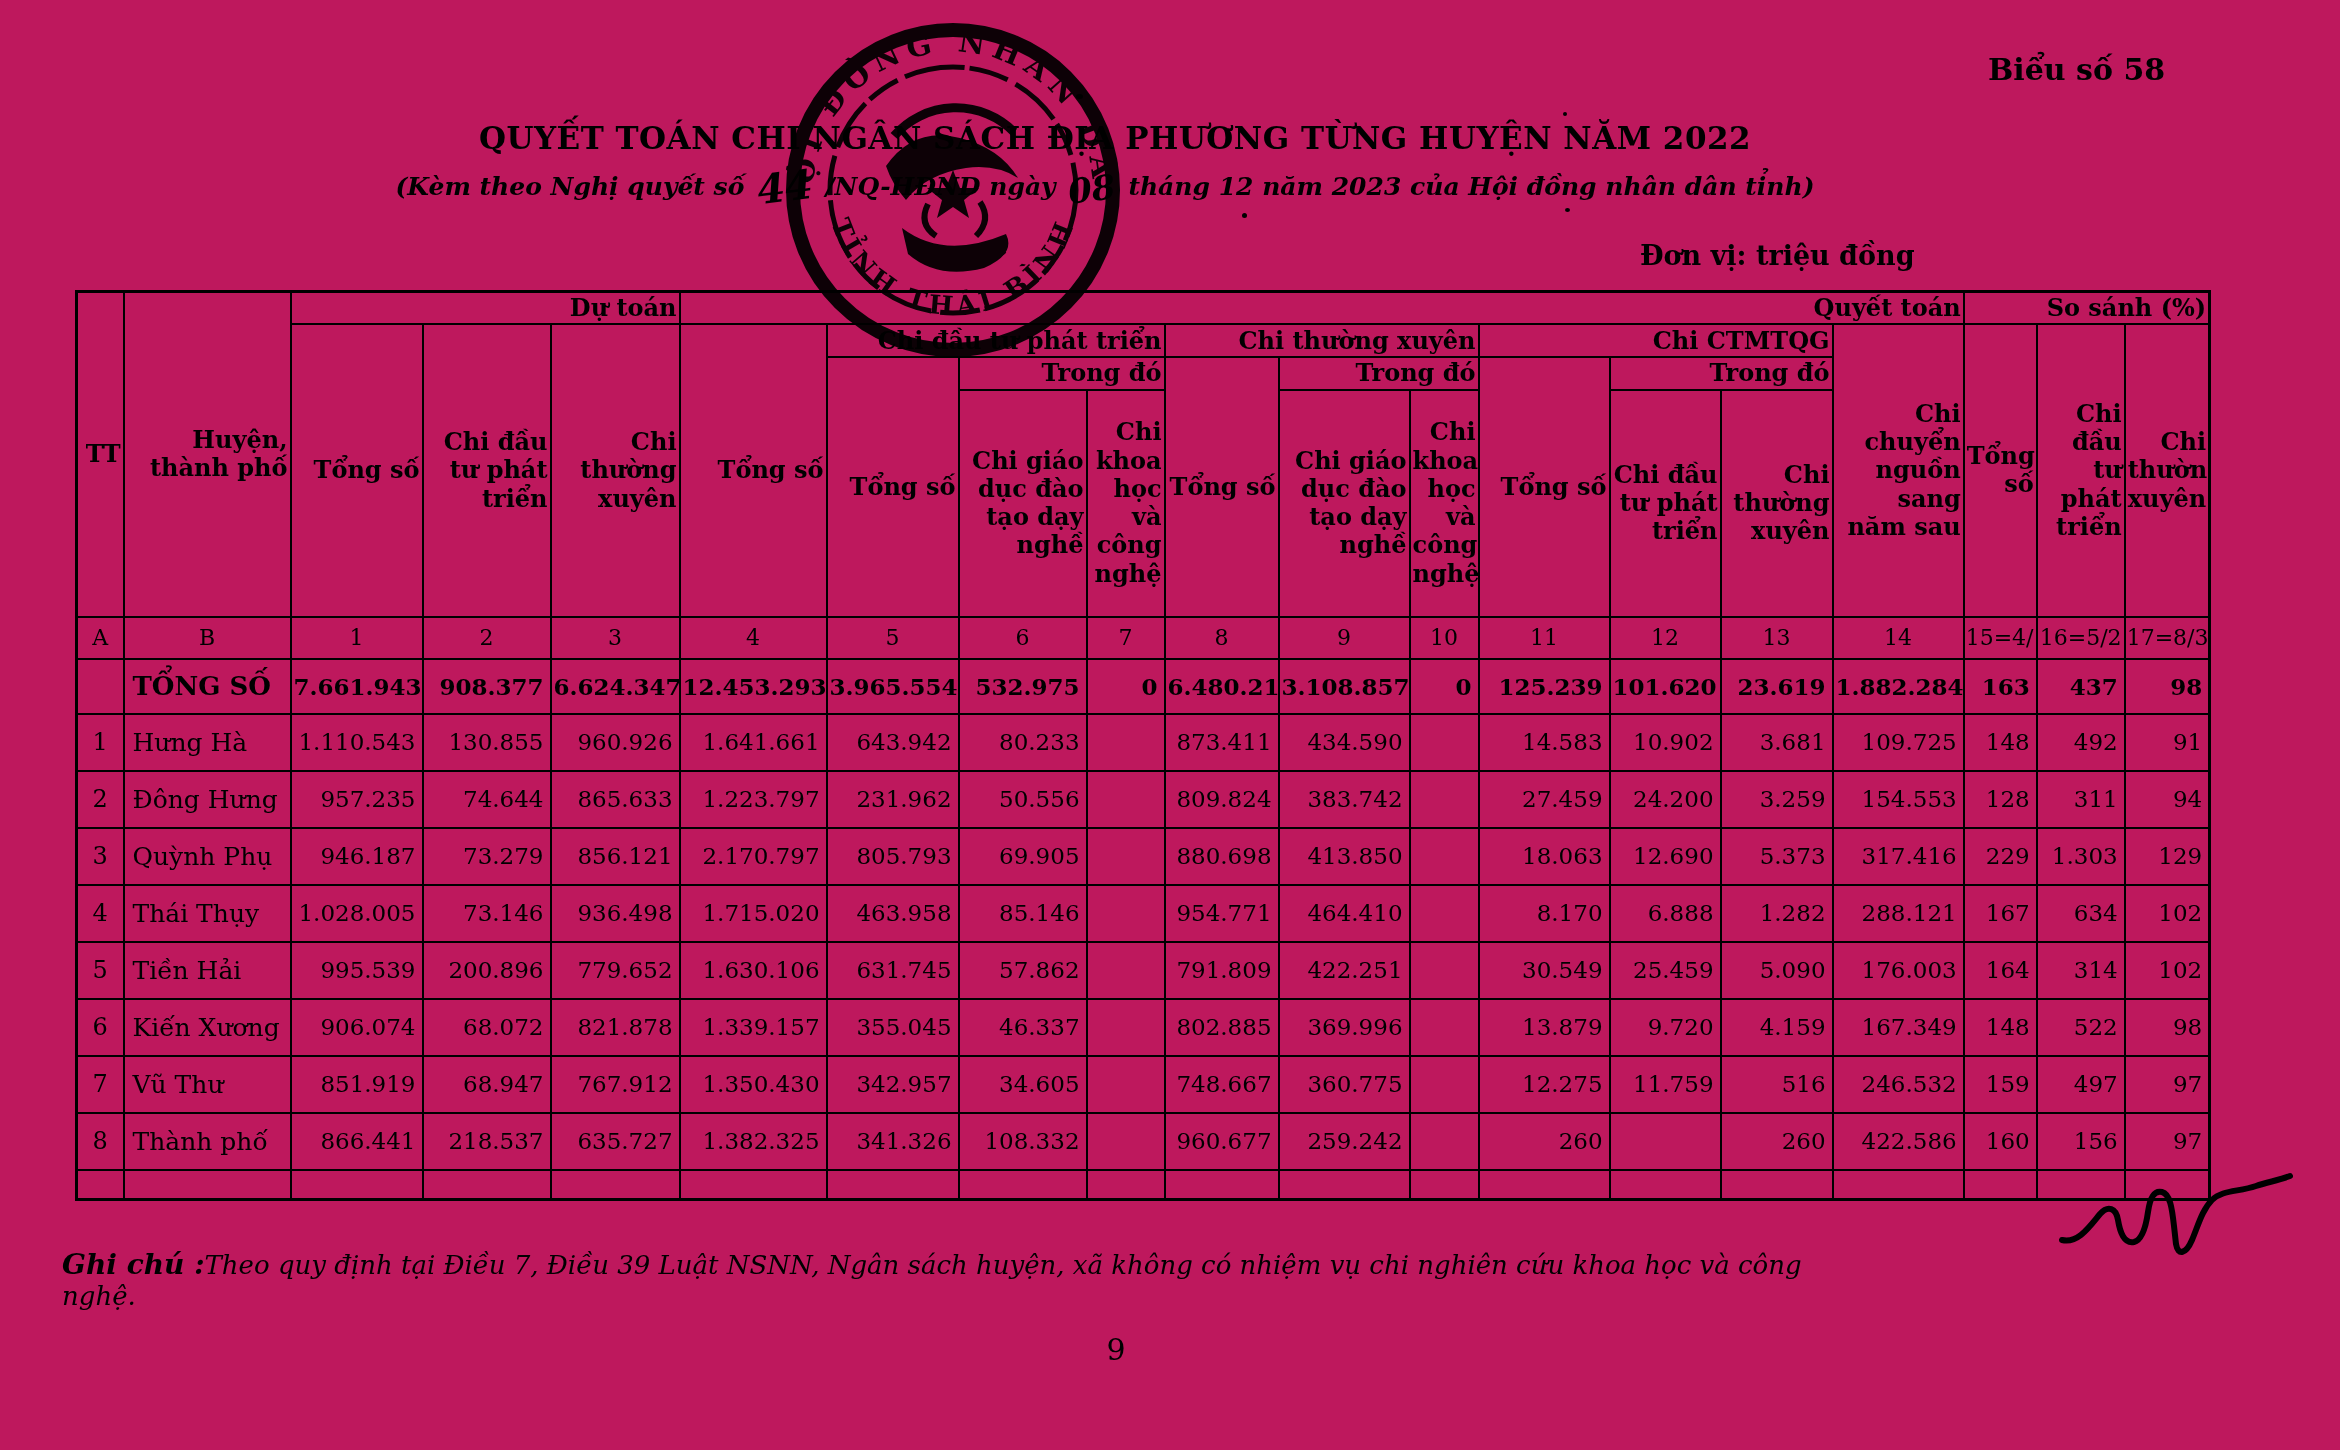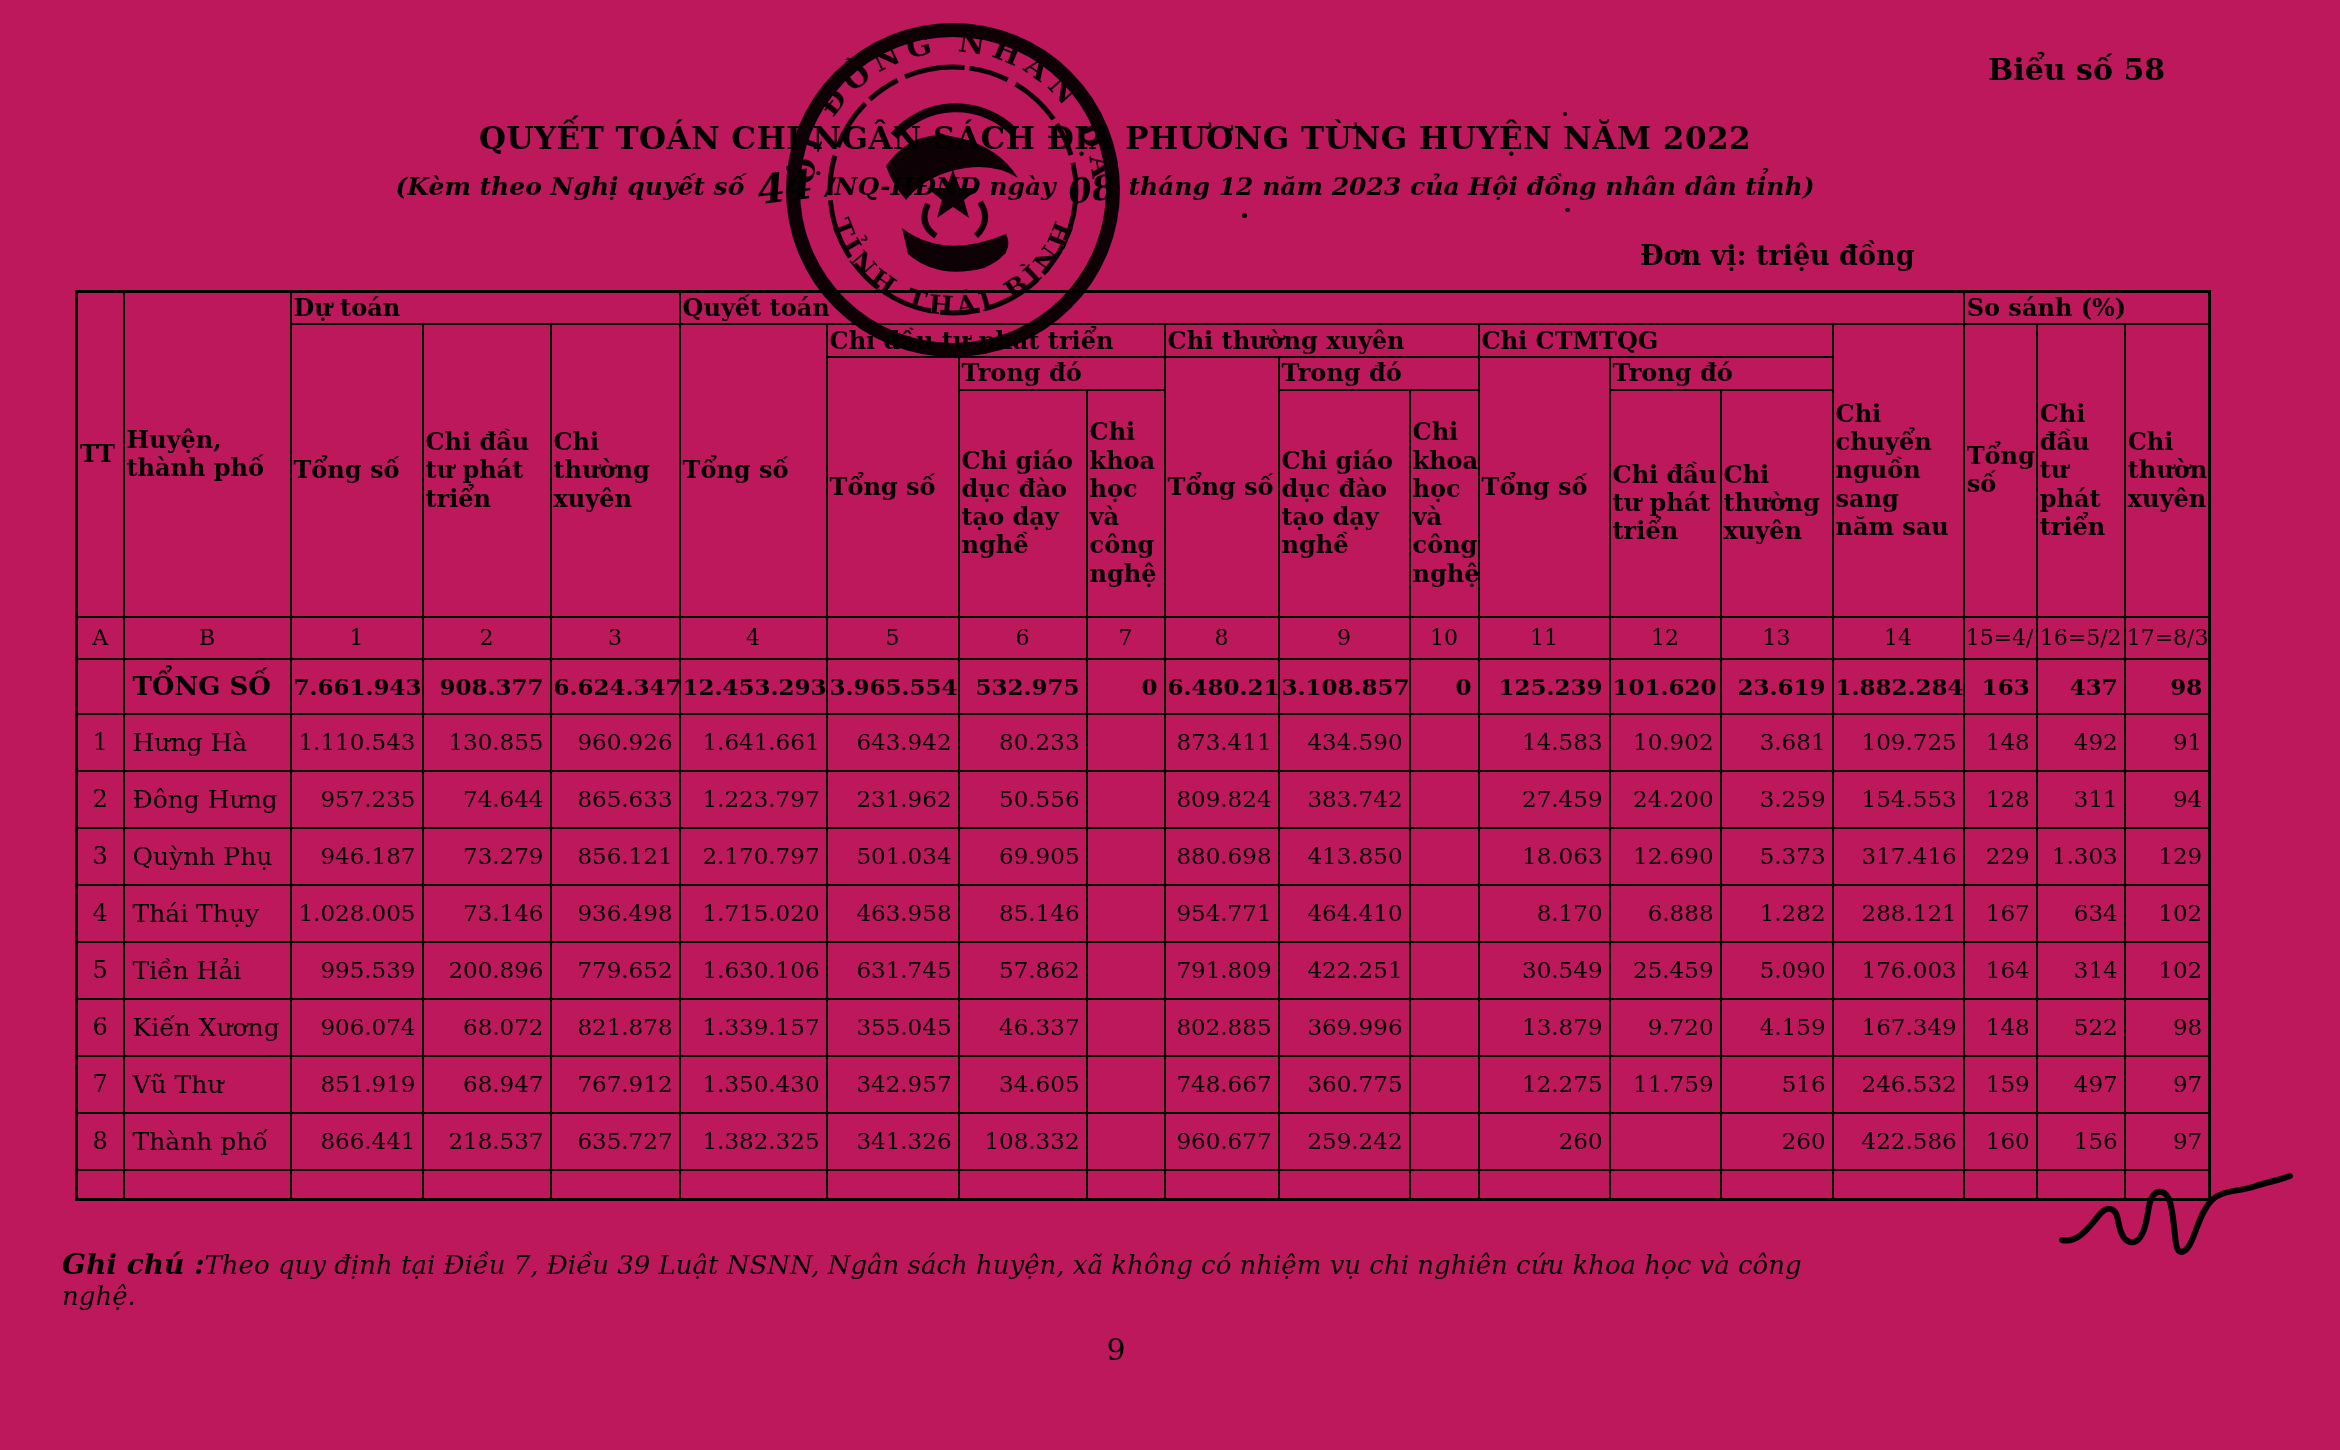--- a/index.html
+++ b/index.html
@@ -7,21 +7,21 @@
          font-family:"DejaVu Serif","Liberation Serif",serif;color:#000;}
   .form-number{position:absolute;top:52px;left:1988px;width:320px;font-size:30px;font-weight:bold;}
   .doc-title{position:absolute;top:120px;left:0;width:2230px;text-align:center;font-size:31px;font-weight:bold;letter-spacing:.5px;}
   .doc-subtitle{position:absolute;top:172px;left:0;width:2210px;text-align:center;font-size:25px;font-style:italic;font-weight:bold;}
   .hand{font-size:40px;font-weight:bold;font-style:italic;display:inline-block;transform:rotate(-7deg);line-height:0;vertical-align:-6px;padding:0 4px;}
   .hand.small{font-size:34px;}
   .unit-note{position:absolute;top:240px;left:1640px;font-size:27px;font-weight:bold;}
   table.budget{position:absolute;left:75px;top:290px;width:2133px;border-collapse:collapse;table-layout:fixed;
          border:3px solid #000;}
   table.budget th,table.budget td{border:2px solid #000;overflow:hidden;vertical-align:middle;}
-  table.budget th{font-weight:bold;text-align:left;padding:1px 2px;font-size:24px;line-height:1.18;}
+  table.budget th{font-weight:bold;text-align:right;padding:1px 2px;font-size:24px;line-height:1.18;}
   th.band{font-size:26px;}
   tr.hr1{height:32px;} tr.hr2{height:33px;} tr.hr3{height:30px;} tr.hr4{height:227px;} tr.hr5{height:38px;}
   td.colnum{text-align:center;font-size:22px;height:38px;}
   #table-body tr{height:57px;}
   #table-body tr.total{height:55px;}
   #table-body tr.trailer{height:30px;}
   td.tt{text-align:center;font-size:24px;}
   td.district{text-align:left;padding:2px 4px 2px 8px;font-size:25px;white-space:nowrap;}
   td.num{text-align:right;padding:2px 6px 2px 2px;font-size:23px;white-space:nowrap;}
   tr.total td{font-weight:bold;}
@@ -197,21 +197,21 @@
           <td class="num">311</td>
           <td class="num">94</td>
         </tr>
         <tr>
           <td class="tt">3</td>
           <td class="district">Quỳnh Phụ</td>
           <td class="num">946.187</td>
           <td class="num">73.279</td>
           <td class="num">856.121</td>
           <td class="num">2.170.797</td>
-          <td class="num">501.034</td>
+          <td class="num">805.793</td>
           <td class="num">69.905</td>
           <td class="num"></td>
           <td class="num">880.698</td>
           <td class="num">413.850</td>
           <td class="num"></td>
           <td class="num">18.063</td>
           <td class="num">12.690</td>
           <td class="num">5.373</td>
           <td class="num">317.416</td>
           <td class="num">229</td>

